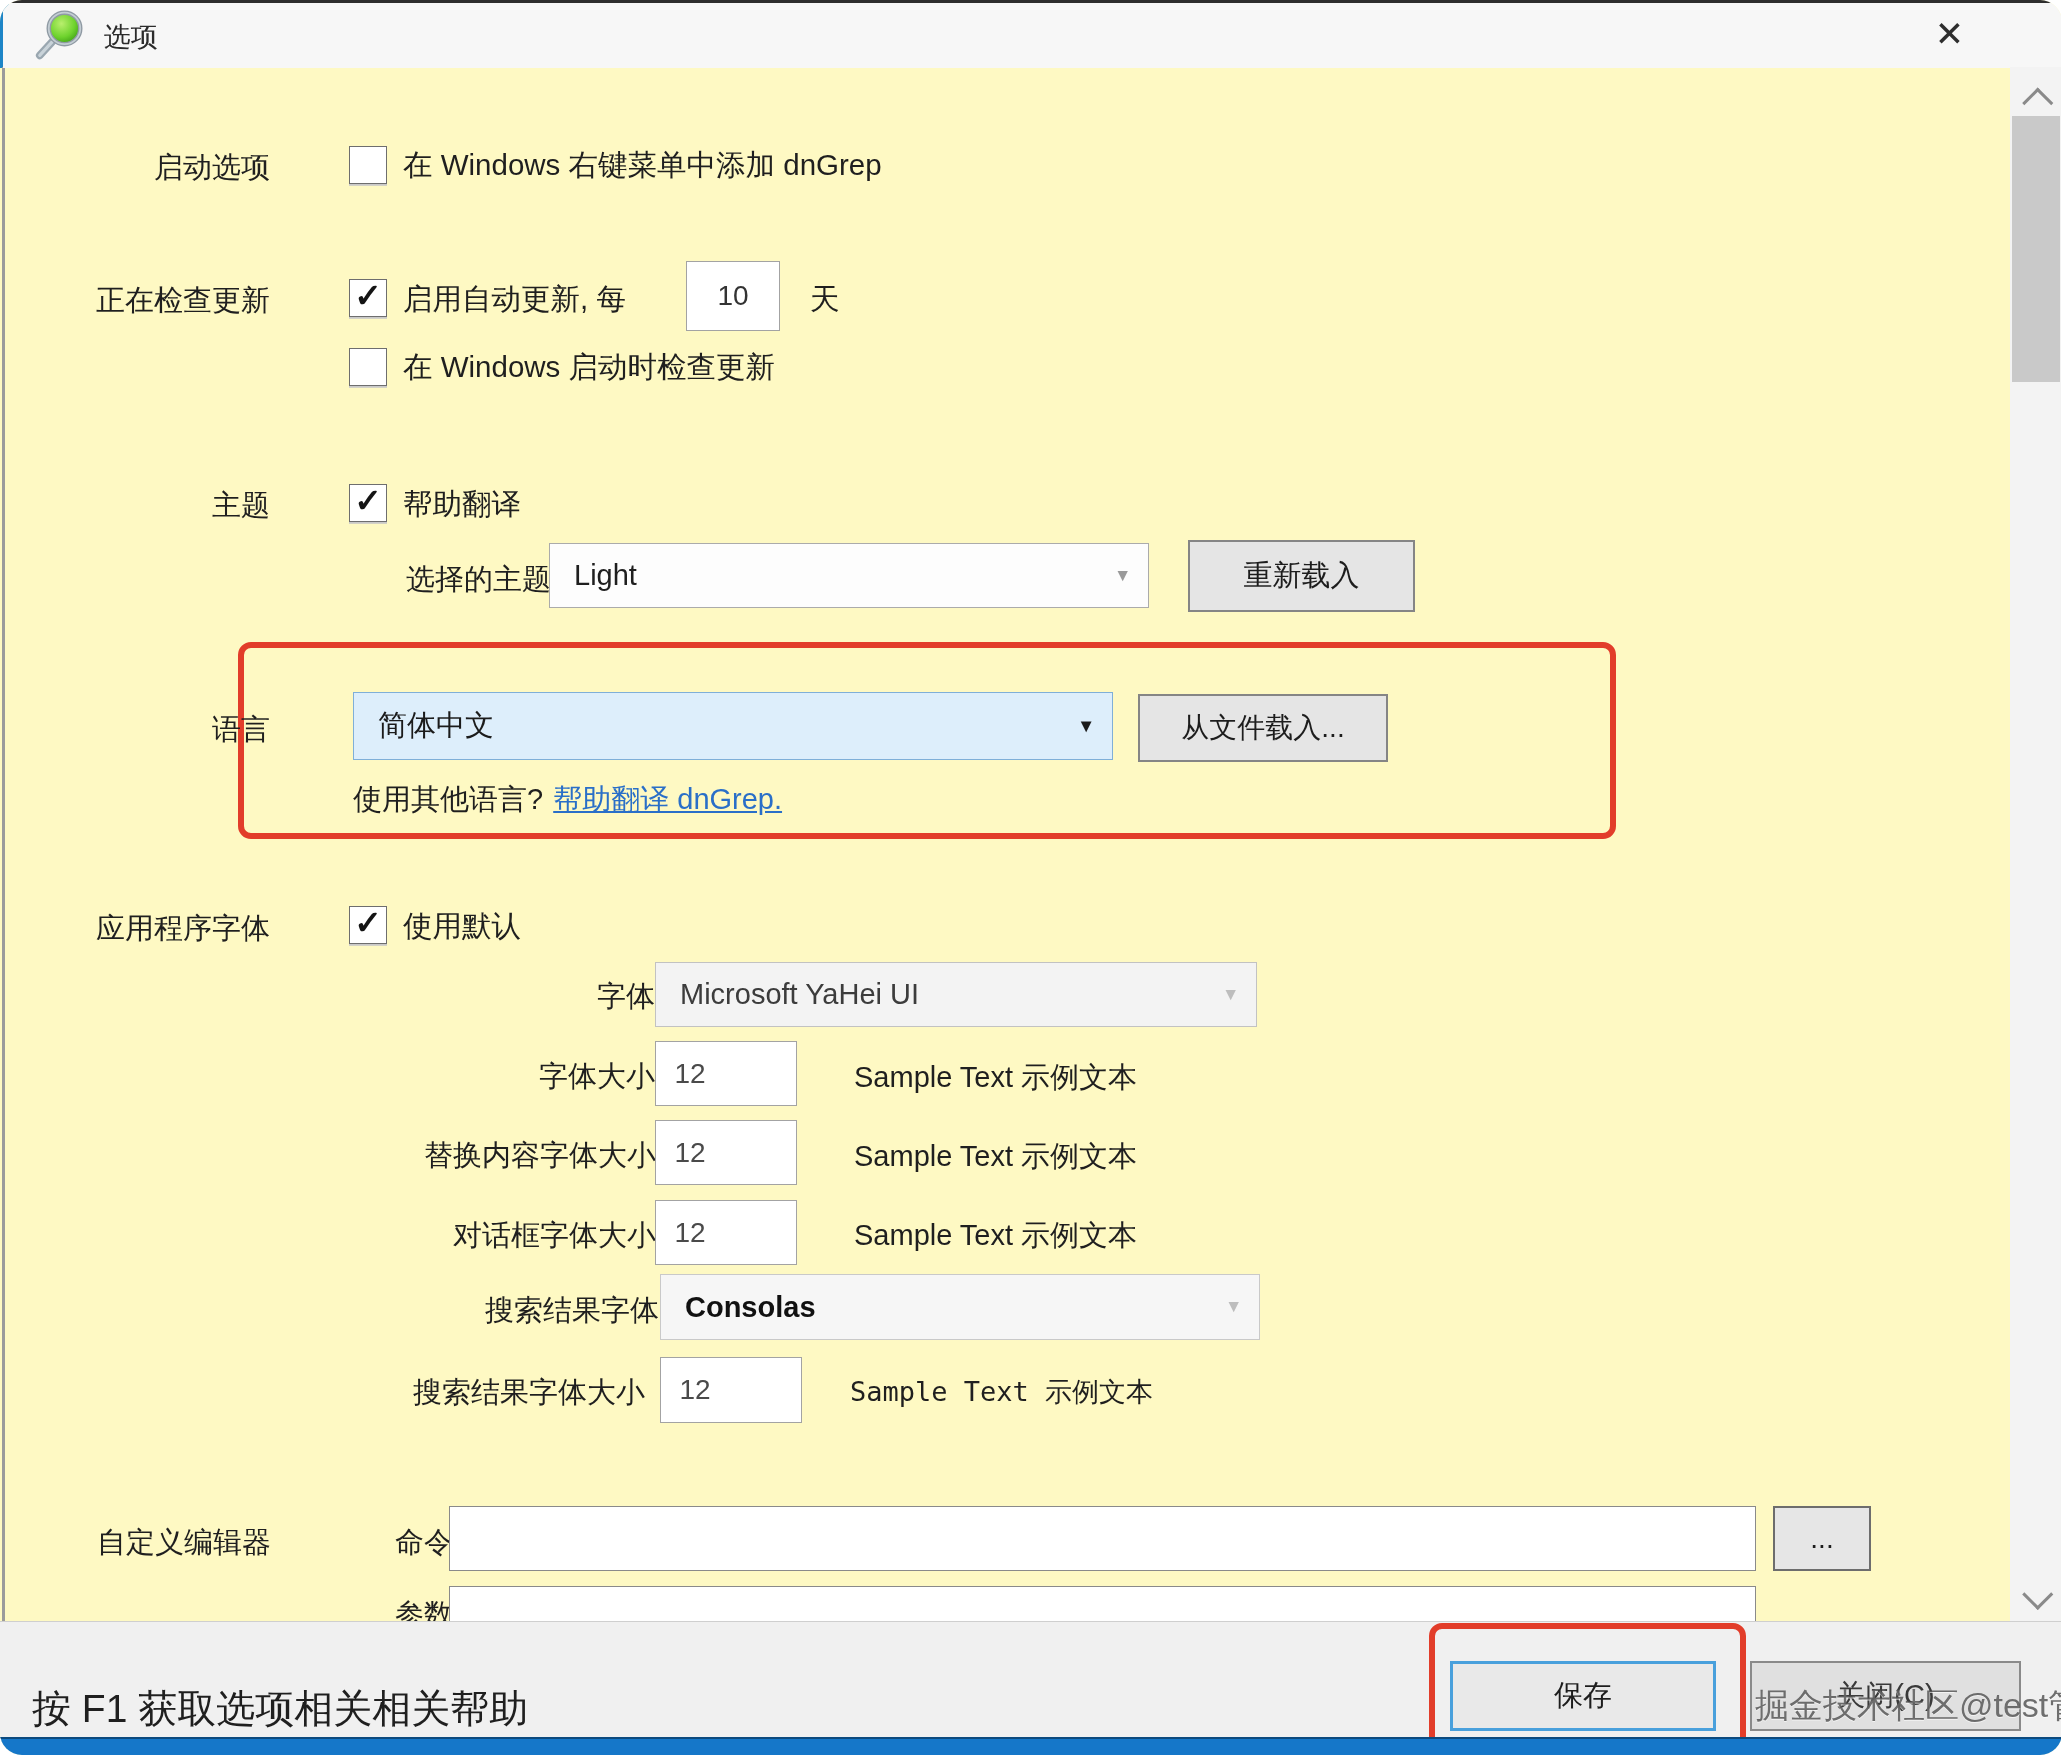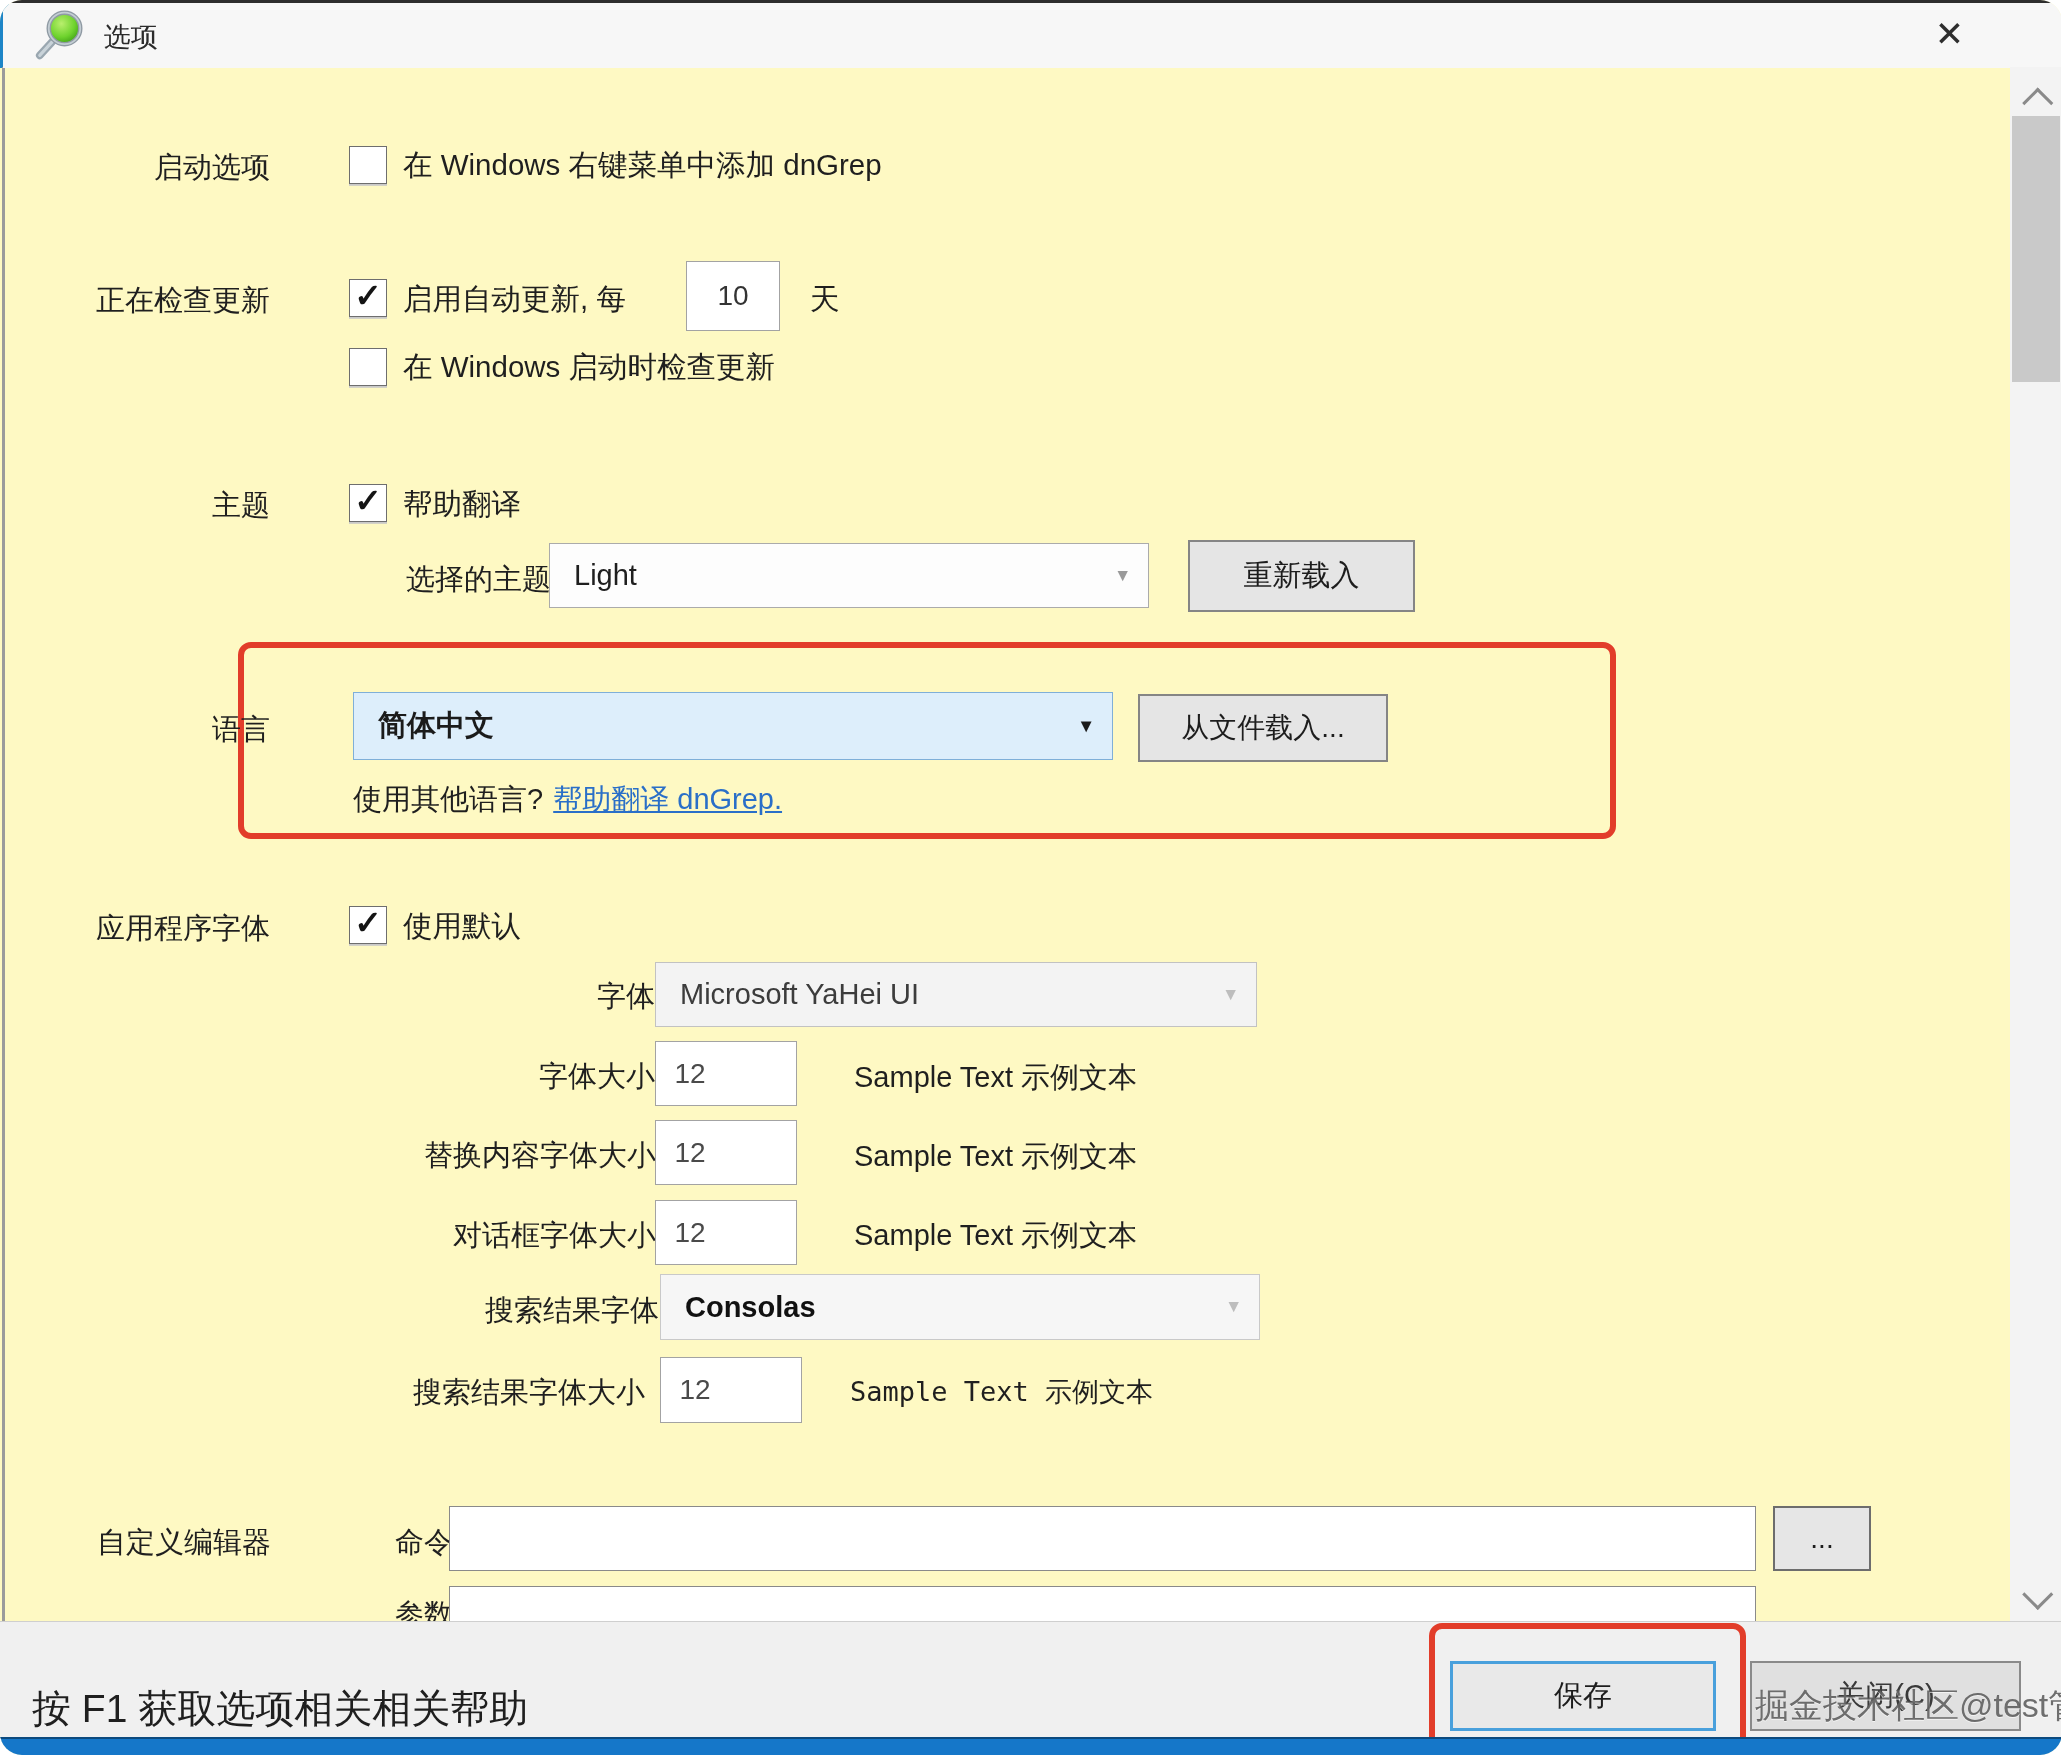--- a/index.html
+++ b/index.html
@@ -78,21 +78,21 @@
   <div class="lbl" style="left:262px;top:560px;width:277px;">选择的主题</div>
   <div class="combo" style="left:549px;top:543px;width:600px;height:65px;background:#fdfdfd;border:1.8px solid #ababab;color:#1f1f1f;">
     <span>Light</span>
     <span class="arr" style="font-size:17.5px;color:#9a9a9a;">▼</span>
   </div>
   <div class="btn" style="left:1188px;top:540px;width:227px;height:72px;">重新载入</div>
 
   <div class="redbox" style="left:238px;top:642px;width:1366px;height:185px;"></div>
 
   <div class="lbl" style="left:0;top:710px;width:258px;">语言</div>
-  <div class="combo" style="left:353px;top:692px;width:760px;height:68px;background:#ddeefb;border:1.8px solid #7fafd8;color:#1b1b1b;font-weight:bold;">
+  <div class="combo" style="left:353px;top:692px;width:760px;height:68px;background:#ddeefb;border:1.8px solid #7fafd8;color:#1b1b1b;">
     <span>简体中文</span>
     <span class="arr" style="font-size:18.5px;color:#1b1b1b;">▼</span>
   </div>
   <div class="btn" style="left:1138px;top:694px;width:250px;height:68px;font-size:28px;">从文件载入...</div>
   <div class="txt" style="left:353px;top:780px;font-size:29px;">
     <span>使用其他语言?</span>
     <span class="link" style="margin-left:2px;">帮助翻译 dnGrep.</span>
   </div>
 
   <div class="lbl" style="left:0;top:909px;width:258px;">应用程序字体</div>

